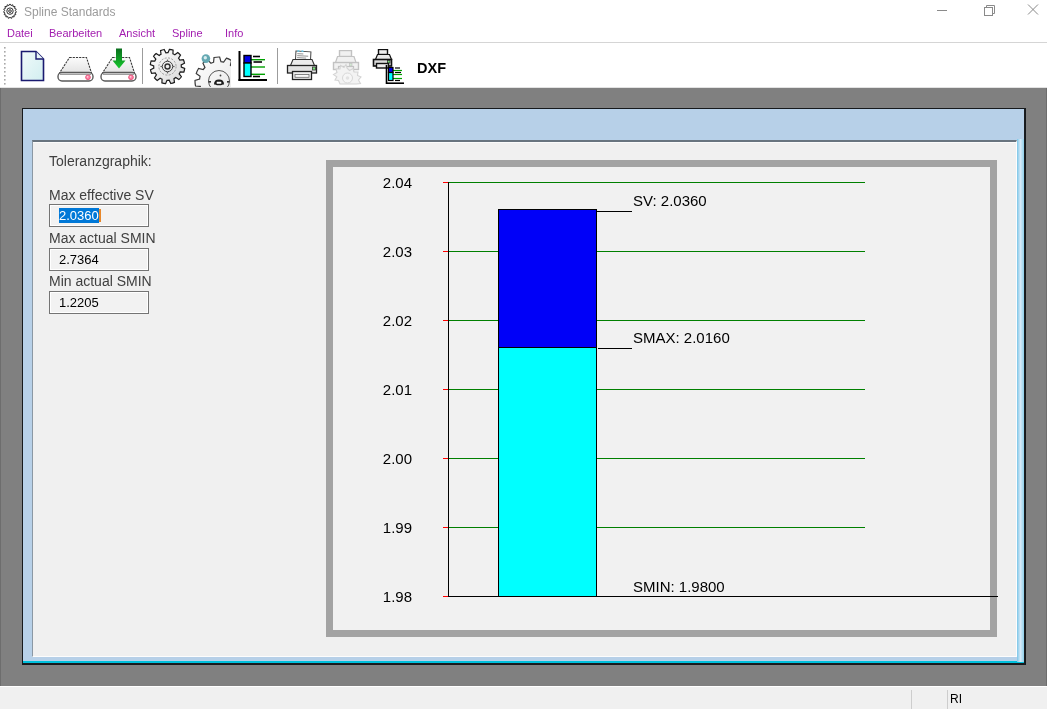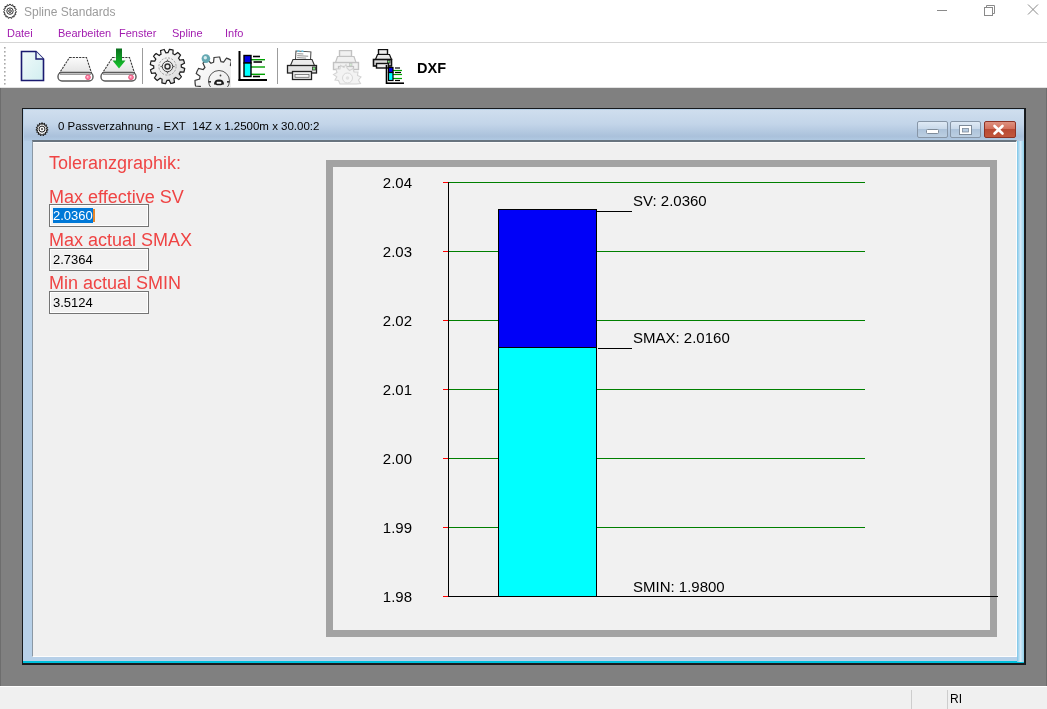--- a/index.html
+++ b/index.html
@@ -34,22 +34,22 @@
 #child-frame-cyan-r { left:994px; top:30px; width:7px; height:523px; background:linear-gradient(90deg,#7cc6e8,#d6e9f7 50%,#8fd0ea); }
 #child-frame-dark-r { left:1001px; top:0px; width:1px; height:556px; background:#1a1d20; }
 
 
 .cbtn { top:11px; height:17px; border:1px solid #50586270; border-radius:2px; }
 #cbtn-min  { left:893px; width:31px; background:linear-gradient(#dfeaf5 0%, #c9d9ea 45%, #adc3da 50%, #bccfe2 100%); border-color:#8796a7; }
 #cbtn-max  { left:926px; width:31px; background:linear-gradient(#dfeaf5 0%, #c9d9ea 45%, #adc3da 50%, #bccfe2 100%); border-color:#8796a7; }
 #cbtn-close{ left:960px; width:32px; background:linear-gradient(#de9180 0%, #d3705c 45%, #b94a34 50%, #c2573d 100%); border-color:#8d3326; }
 
 
-.lbl { font-size:18px; color:#ef4444; }
-.inp { width:100px; height:23px; border:1px solid #747474; background:#f2f2f2; box-shadow:inset 0 0 0 1px #ffffff; font-size:13px; padding:3px 0 0 3px; }
+.lbl { font-size:14px; color:#404040; }
+.inp { width:100px; height:23px; border:1px solid #747474; background:#f2f2f2; box-shadow:inset 0 0 0 1px #ffffff; font-size:13px; padding:3px 0 0 9px; }
 
 
 #panel { left:326px; top:160px; width:671px; height:477px; border:7px solid #a3a3a3; background:#f1f1f1; }
 
 
 #statusbar { left:0; top:686px; width:1047px; height:23px; background:#f0f0f0; border-top:1px solid #fff; }
 .ssep { top:3px; width:1px; height:19px; background:#cdcdcd; }
 #status-ri { left:950px; top:5px; font-size:12px; color:#000; }
 </style>
 </head>
@@ -68,22 +68,22 @@
         <line x1="7" y1="10.5" x2="17" y2="10.5"></line>
         <rect x="54.5" y="7.5" width="8" height="8"></rect>
         <path d="M56.5 7.5 v-2 h8 v8 h-2"></path>
         <path d="M98 4.5 l10 10 M108 4.5 l-10 10"></path>
       </g>
     </svg>
   </div>
 
   <div class="abs" id="menubar">
     <span style="left:7px">Datei</span>
-    <span style="left:58px">Bearbeiten</span>
-    <span style="left:119px">Fenster</span>
+    <span style="left:49px">Bearbeiten</span>
+    <span style="left:119px">Ansicht</span>
     <span style="left:172px">Spline</span>
     <span style="left:225px">Info</span>
   </div>
   <div class="abs" id="menubar-line"></div>
 
   <div class="abs" id="toolbar">
 
     <svg class="abs" style="left:3px;top:3px" width="4" height="40" viewBox="0 0 4 40">
       <g fill="#a8a8a8">
         <rect x="1" y="1" width="1.6" height="1.6"></rect>
@@ -255,49 +255,30 @@
   </div>
   <div class="abs" id="toolbar-line"></div>
 
   <div class="abs" id="mdi"></div>
 
   <div class="abs" id="child">
     <div class="abs" id="child-frame-cyan-b"></div>
     <div class="abs" id="child-frame-dark-b"></div>
     <div class="abs" id="child-frame-cyan-r"></div>
     <div class="abs" id="child-frame-dark-r"></div>
-    <div class="abs" id="child-titlebar">
-      <svg class="abs" style="left:11px;top:12px" width="14" height="14" viewBox="0 0 17 17">
-        <path d="M8.5 1 L9.6 2.7 L11.5 1.9 L11.8 3.9 L13.9 3.8 L13.3 5.7 L15.2 6.5 L14 8.1 L15.5 9.5 L13.8 10.6 L14.7 12.4 L12.7 12.8 L12.9 14.8 L10.9 14.4 L10.3 16.3 L8.5 15.3 L6.7 16.3 L6.1 14.4 L4.1 14.8 L4.3 12.8 L2.3 12.4 L3.2 10.6 L1.5 9.5 L3 8.1 L1.8 6.5 L3.7 5.7 L3.1 3.8 L5.2 3.9 L5.5 1.9 L7.4 2.7 Z" fill="#ededed" stroke="#222" stroke-width="1.3"></path>
-        <circle cx="8.5" cy="8.6" r="3.6" fill="#fafafa" stroke="#222" stroke-width="1.2"></circle>
-        <circle cx="8.5" cy="8.6" r="1.3" fill="#555"></circle>
-      </svg>
-      <span class="abs" id="child-title-text">0 Passverzahnung - EXT&nbsp; 14Z x 1.2500m x 30.00:2</span>
-      <div class="abs cbtn" id="cbtn-min"></div>
-      <div class="abs cbtn" id="cbtn-max"></div>
-      <div class="abs cbtn" id="cbtn-close"></div>
-      <svg class="abs" style="left:893px;top:11px" width="100" height="17" viewBox="0 0 100 17">
-        <rect x="9.5" y="8.5" width="12" height="4" rx="1" fill="#fff" stroke="#7e8b99"></rect>
-        <rect x="42.5" y="4.5" width="12" height="9" fill="#fff" stroke="#7e8b99"></rect>
-        <rect x="45.5" y="7.5" width="6" height="3.5" fill="#b7cce1" stroke="#7e8b99" stroke-width="0.8"></rect>
-        <g stroke="#fff" stroke-width="2.6" stroke-linecap="round">
-          <path d="M77.5 5 l8 7.5 M85.5 5 l-8 7.5"></path>
-        </g>
-      </svg>
-    </div>
     <div class="abs" id="child-client"></div>
   </div>
 
   <span class="abs lbl" style="left:49px;top:153px">Toleranzgraphik:</span>
   <span class="abs lbl" style="left:49px;top:187px">Max effective SV</span>
   <div class="abs inp" style="left:49px;top:204px"><span style="background:#0078d7;color:#fff">2.0360</span><span style="display:inline-block;width:2px;height:13px;background:#e8872a;vertical-align:-2px"></span></div>
-  <span class="abs lbl" style="left:49px;top:230px">Max actual SMAX</span>
+  <span class="abs lbl" style="left:49px;top:230px">Max actual SMIN</span>
   <div class="abs inp" style="left:49px;top:248px">2.7364</div>
   <span class="abs lbl" style="left:49px;top:273px">Min actual SMIN</span>
-  <div class="abs inp" style="left:49px;top:291px">3.5124</div>
+  <div class="abs inp" style="left:49px;top:291px">1.2205</div>
 
   <div class="abs" id="panel">
     <svg class="abs" style="left:0;top:0" width="668" height="474" viewBox="0 0 668 474">
 
       <g stroke="#008000" stroke-width="1">
         <line x1="115" y1="15.5" x2="532" y2="15.5"></line>
         <line x1="115" y1="84.5" x2="532" y2="84.5"></line>
         <line x1="115" y1="153.5" x2="532" y2="153.5"></line>
         <line x1="115" y1="222.5" x2="532" y2="222.5"></line>
         <line x1="115" y1="291.5" x2="532" y2="291.5"></line>

